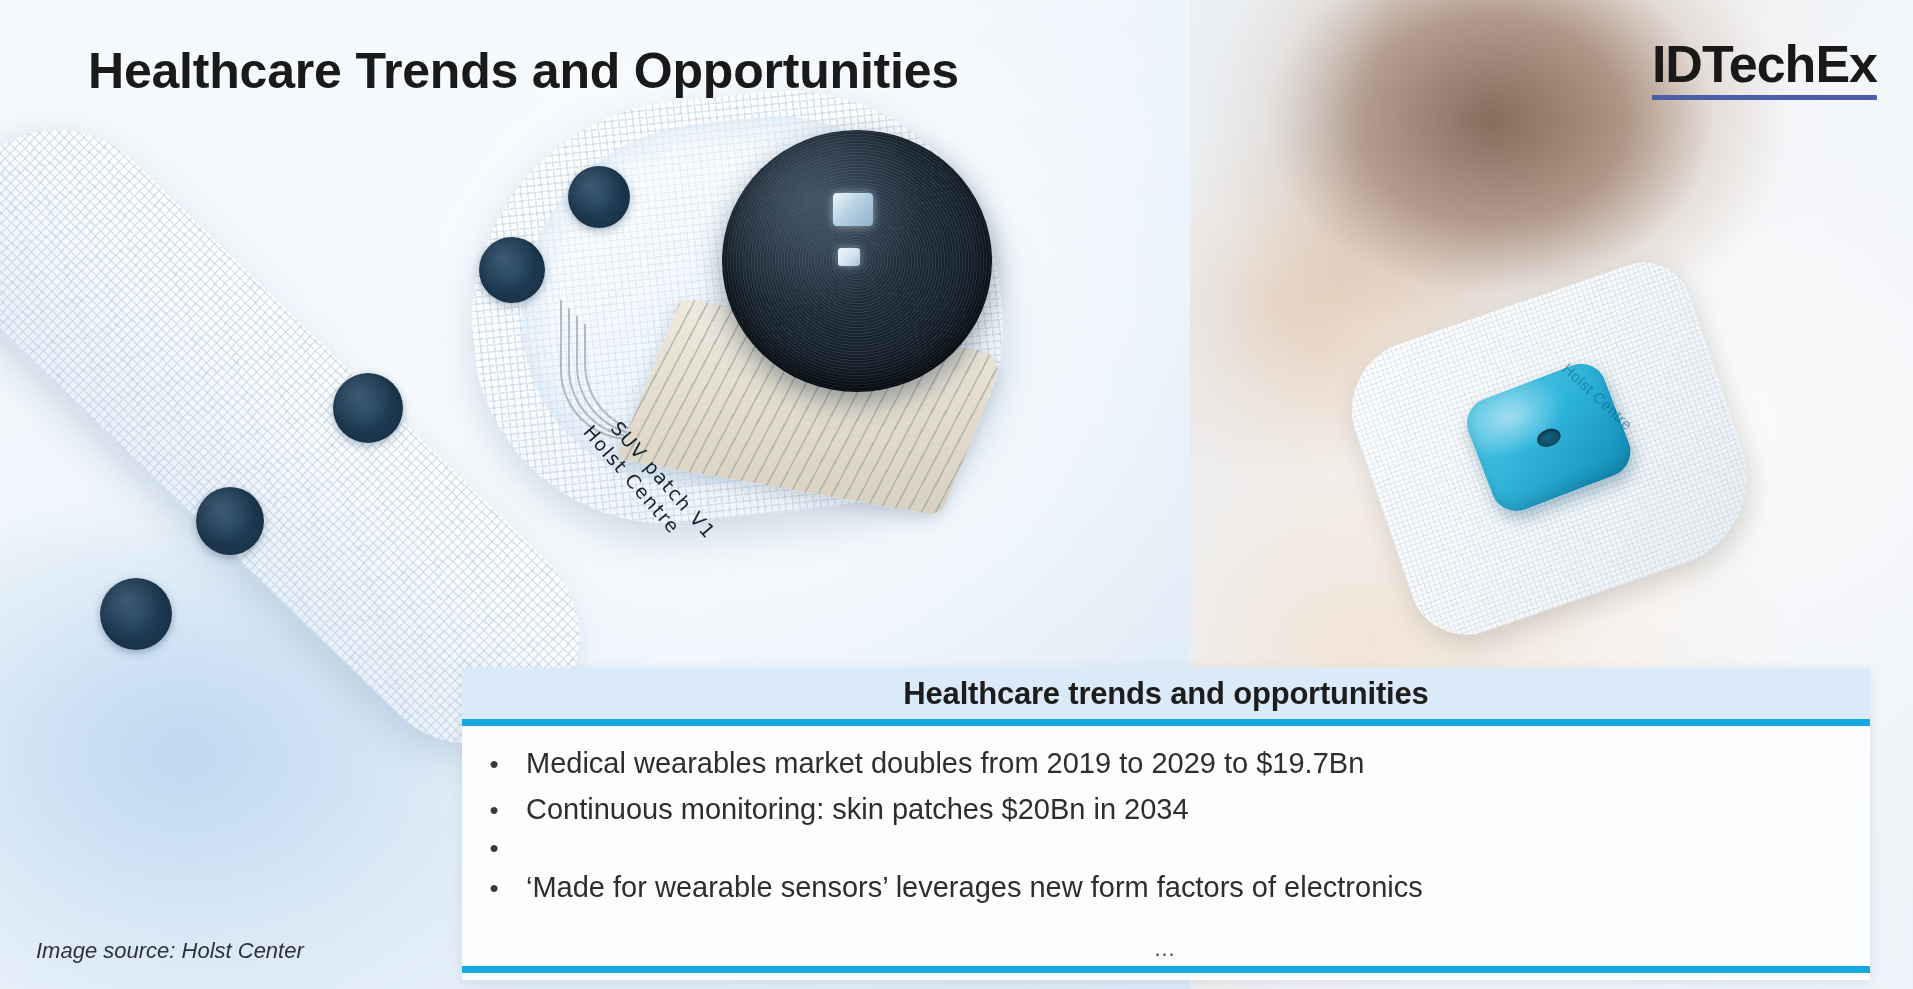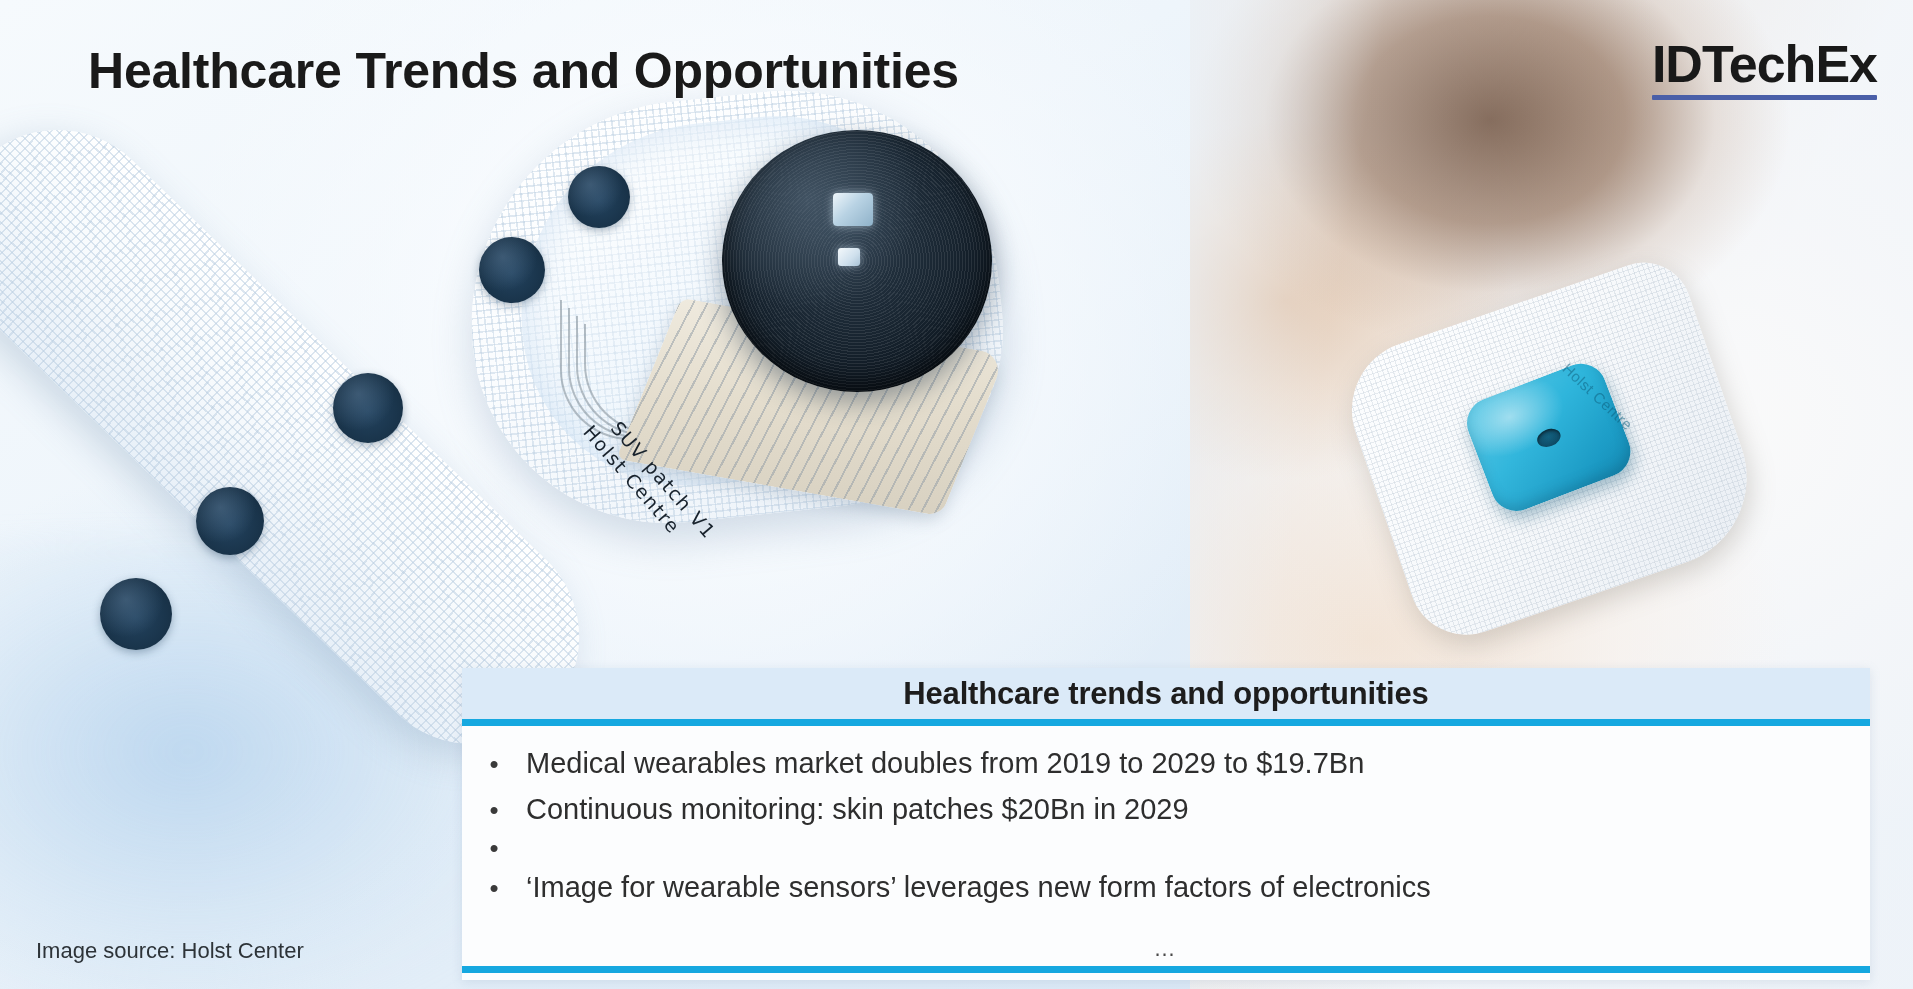--- a/index.html
+++ b/index.html
@@ -293,20 +293,21 @@
     height: 5px;
     width: 100%;
     background: #4a5fa8;
     border-radius: 1px;
   }
 
   .source-note {
     position: absolute;
     left: 36px; top: 938px;
     font-size: 22px;
+    font-style: italic;
     color: #2d3338;
     white-space: nowrap;
   }
 
   
   .callout {
     position: absolute;
     left: 462px; top: 668px;
     width: 1408px; height: 312px;
     background: rgba(255,255,255,0.92);
@@ -423,27 +424,27 @@
       <div class="callout-title">Healthcare trends and opportunities</div>
     </div>
     <div class="callout-body">
       <ul class="bullet-list">
         <li class="bullet-row">
           <span class="bullet-dot">•</span>
           <span class="bullet-text">Medical wearables market doubles from 2019 to 2029 to $19.7Bn</span>
         </li>
         <li class="bullet-row">
           <span class="bullet-dot">•</span>
-          <span class="bullet-text">Continuous monitoring: skin patches $20Bn in 2029</span>
+          <span class="bullet-text">Continuous monitoring: skin patches $20Bn in 2034</span>
         </li>
         <li class="bullet-row">
           <span class="bullet-dot">•</span>
         </li>
         <li class="bullet-row">
           <span class="bullet-dot">•</span>
-          <span class="bullet-text">‘Image for wearable sensors’ leverages new form factors of electronics</span>
+          <span class="bullet-text">‘Made for wearable sensors’ leverages new form factors of electronics</span>
         </li>
       </ul>
       <div class="ellipsis">…</div>
     </div>
   </div>
 
 </div>
 
 </body></html>

